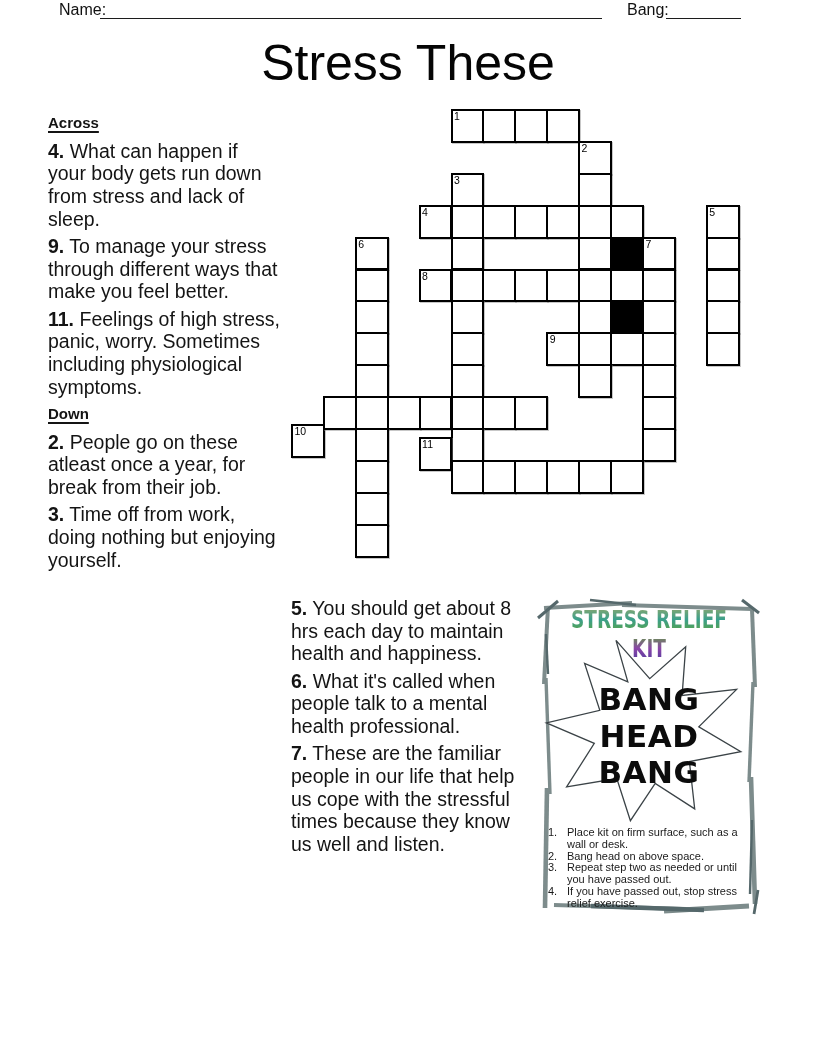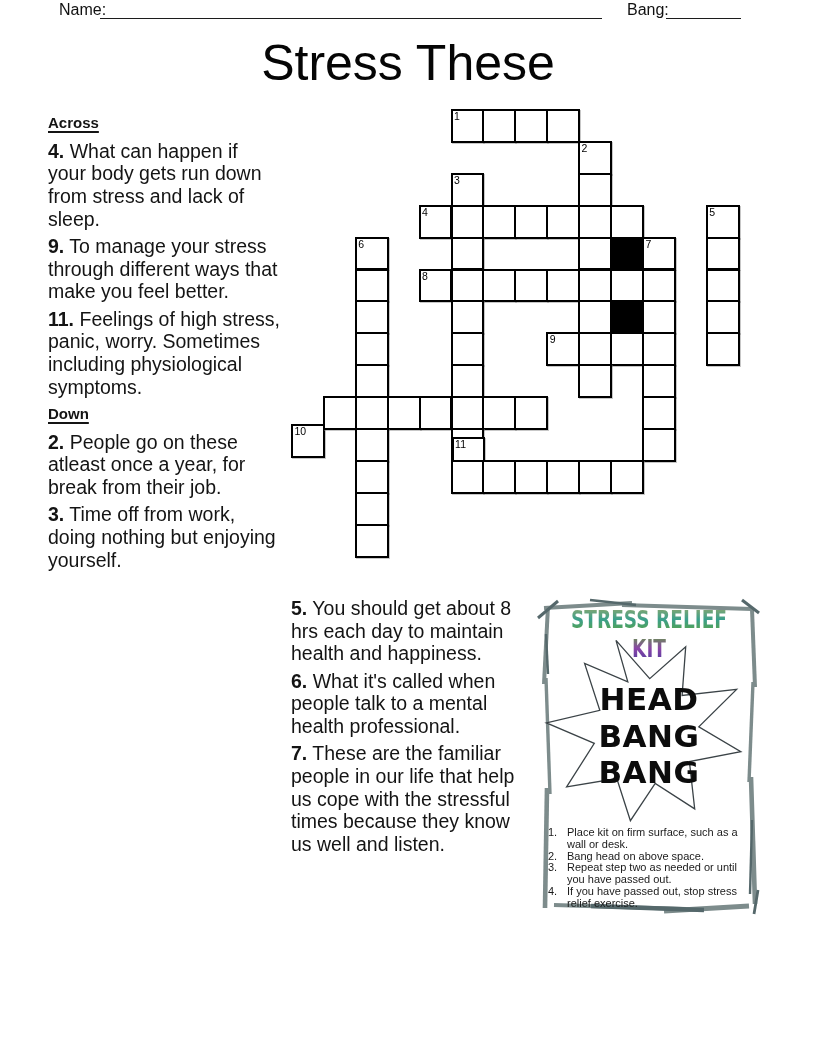--- a/index.html
+++ b/index.html
@@ -147,21 +147,21 @@
     <div class="cell" style="left: 386.7px; top: 396.1px;"></div>
     <div class="cell" style="left: 418.6px; top: 396.1px;"></div>
     <div class="cell" style="left: 450.5px; top: 396.1px;"></div>
     <div class="cell" style="left: 482.4px; top: 396.1px;"></div>
     <div class="cell" style="left: 514.3px; top: 396.1px;"></div>
     <div class="cell" style="left: 641.9px; top: 396.1px;"></div>
     <div class="cell" style="left: 354.8px; top: 428px;"></div>
     <div class="cell" style="left: 450.5px; top: 428px;"></div>
     <div class="cell" style="left: 641.9px; top: 428px;"></div>
     <div class="cell" style="left: 354.8px; top: 459.9px;"></div>
-    <div class="cell" style="left: 418.6px; top: 437px; margin-left: 33px;">
+    <div class="cell" style="left: 418.6px; top: 437px;">
       <span class="cellnum">11</span>
     </div>
     <div class="cell" style="left: 450.5px; top: 459.9px;"></div>
     <div class="cell" style="left: 482.4px; top: 459.9px;"></div>
     <div class="cell" style="left: 514.3px; top: 459.9px;"></div>
     <div class="cell" style="left: 546.2px; top: 459.9px;"></div>
     <div class="cell" style="left: 578.1px; top: 459.9px;"></div>
     <div class="cell" style="left: 610px; top: 459.9px;"></div>
     <div class="cell" style="left: 354.8px; top: 491.8px;"></div>
     <div class="cell" style="left: 354.8px; top: 523.7px;"></div>
@@ -214,23 +214,23 @@
     </g>
   </svg>
 
   <div class="kit-title grad" style="background-image: linear-gradient(rgb(154, 168, 106), rgb(58, 160, 140), rgb(96, 162, 62), rgb(138, 68, 168), rgb(75, 60, 156));">STRESS RELIEF KIT</div>
 
   <svg id="kit-star" viewBox="0 0 204 184">
     <polygon fill="#ffffff" stroke="#3b4347" stroke-width="1.3" points="72,0.4 105.7,38.7 141.7,6.7 138.1,55.5 192.6,49.4 154.8,86.9 196.8,111.6 145.4,121.6 150.7,168.9 111.2,143.5 86.4,180.7 72.8,138.5 22.6,146.9 50.3,103.4 2.4,82.9 55.8,70.3 40.6,23.5 83.8,41.8"></polygon>
   </svg>
 
   <div class="bang-text">
+      <div>BANG</div>
       <div>HEAD</div>
       <div>BANG</div>
-      <div>BANG</div>
     </div>
 
   <div class="kit-list">
       <div class="kli">
         <span class="n">1.</span>
         <span class="t">Place kit on firm surface, such as a wall or desk.</span>
       </div>
       <div class="kli">
         <span class="n">2.</span>
         <span class="t">Bang head on above space.</span>

